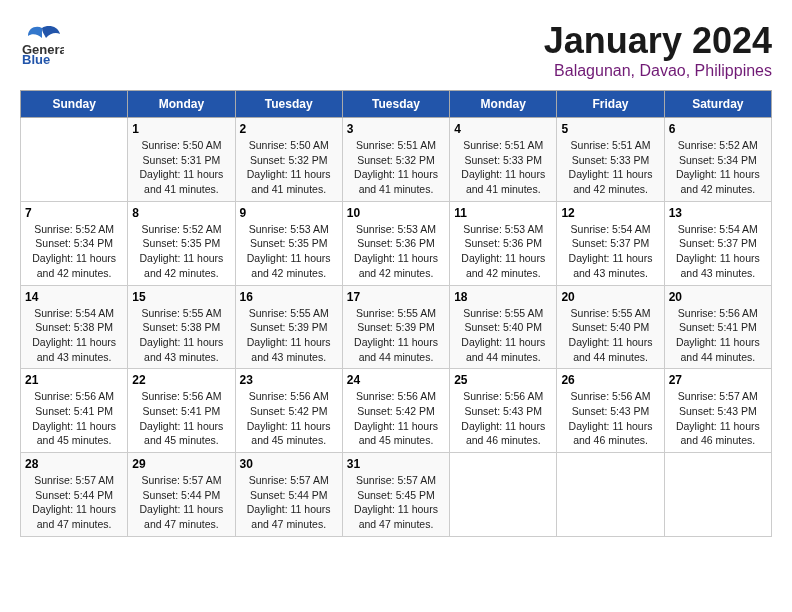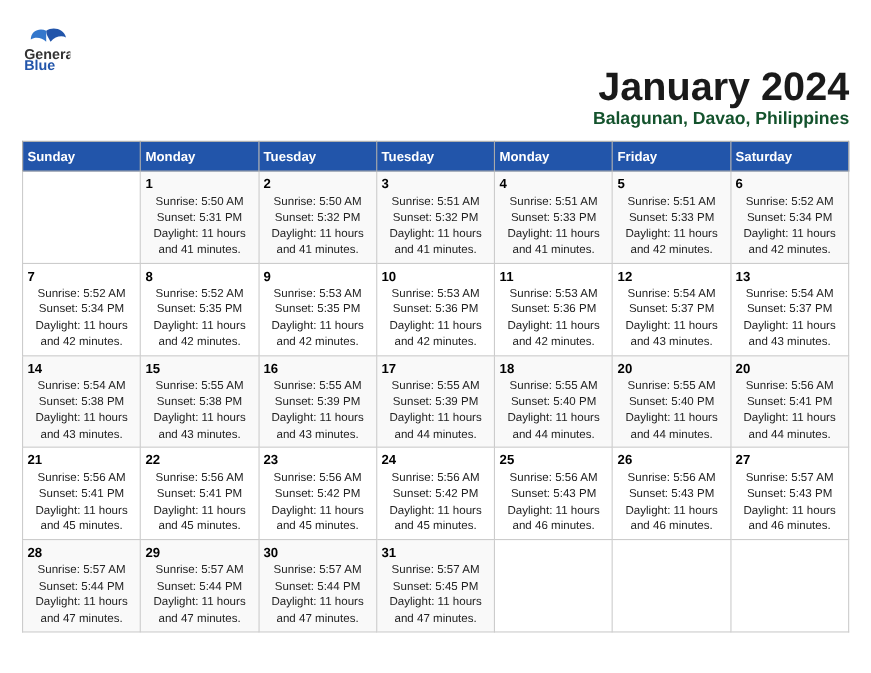--- a/index.html
+++ b/index.html
@@ -11,42 +11,41 @@
       padding: 20px;
     }
     .header {
       display: flex;
       justify-content: space-between;
       align-items: flex-start;
       margin-bottom: 10px;
     }
     .title-block {
       text-align: right;
-      margin-top: 38px;
     }
     .title-block h1 {
       font-size: 36px;
       font-weight: bold;
       color: #1a1a1a;
     }
     .title-block h2 {
       font-size: 16px;
-      font-weight: bold;
-      color: #14532d;
+      font-weight: normal;
+      color: #701a75;
     }
     table {
       width: 100%;
       border-collapse: collapse;
       font-size: 11px;
     }
     thead tr th {
       background-color: #2255aa;
       color: #fff;
       padding: 6px 4px;
-      text-align: left;
+      text-align: center;
       font-size: 12px;
       border: 1px solid #aaa;
     }
     tbody tr td {
       vertical-align: top;
       border: 1px solid #ccc;
       padding: 4px 4px;
       min-height: 80px;
       width: 14.28%;
     }

